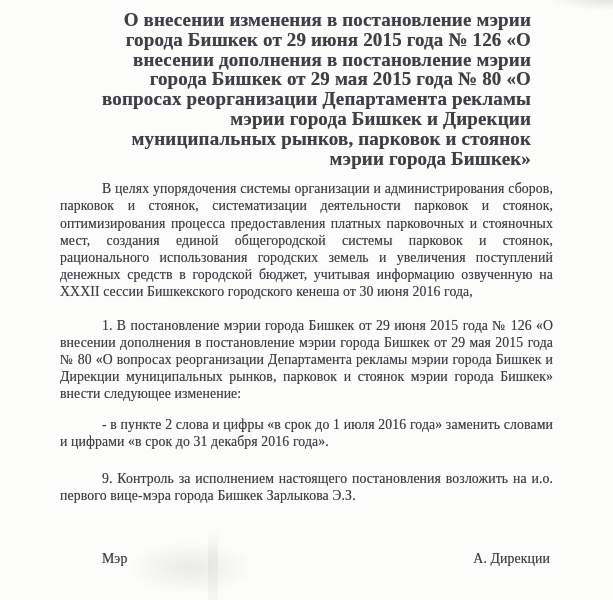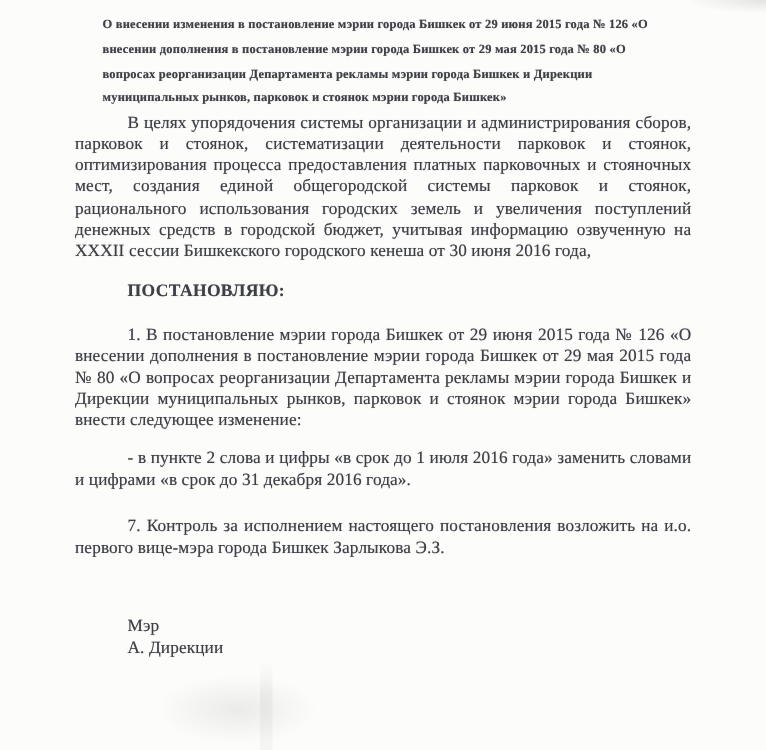--- a/index.html
+++ b/index.html
@@ -55,73 +55,71 @@
     top: 0;
   }
   .doc-text {
     font-size: 13.8px;
     line-height: 17.1px;
     text-shadow: 0 0 0.7px rgba(62,64,70,0.55);
     letter-spacing: 0.1px;
   }
   .title {
     margin: 10px 22px 0 22px;
-    text-align: left;
+    text-align: right;
     font-weight: bold;
-    font-size: 10px;
+    font-size: 19px;
     line-height: 19.8px;
     letter-spacing: 0.15px;
   }
   .para {
     margin: 0;
     text-align: justify;
     text-justify: inter-word;
   }
-  .preamble { }
+  .preamble { margin-top: 12px; }
   .indent { text-indent: 42px; }
   .decree-heading {
     margin: 16px 0 0 0;
     padding-left: 42px;
     font-weight: bold;
     font-size: 14px;
     letter-spacing: 0.3px;
   }
   .item-1 { margin-top: 17px; }
   .amendment { margin-top: 13px; }
   .item-2 { margin-top: 20px; }
   .signature-row {
     margin-top: 46px;
     display: flex;
     justify-content: space-between;
     align-items: baseline;
     padding-left: 42px;
     padding-right: 3px;
-    flex-direction: column;
   }
 </style>
 </head>
 <body>
 
 <div class="page">
 
   <div class="smudge-topright"></div>
 
   <div class="content doc-text">
 
     <h1 class="title doc-text">О внесении изменения в постановление мэрии города Бишкек от 29 июня 2015 года № 126 «О внесении дополнения в постановление мэрии города Бишкек от 29 мая 2015 года № 80 «О вопросах реорганизации Департамента рекламы мэрии города Бишкек и Дирекции муниципальных рынков, парковок и стоянок мэрии города Бишкек»</h1>
 
     <p class="para preamble indent">В целях упорядочения системы организации и администрирования сборов, парковок и стоянок, систематизации деятельности парковок и стоянок, оптимизирования процесса предоставления платных парковочных и стояночных мест, создания единой общегородской системы парковок и стоянок, рационального использования городских земель и увеличения поступлений денежных средств в городской бюджет, учитывая информацию озвученную на XXXII сессии Бишкекского городского кенеша от 30 июня 2016 года,</p>
 
-    <p class="decree-heading">ПОСТАНОВЛЯЮ:</p>
 
     <p class="para item-1 indent">1. В постановление мэрии города Бишкек от 29 июня 2015 года № 126 «О внесении дополнения в постановление мэрии города Бишкек от 29 мая 2015 года № 80 «О вопросах реорганизации Департамента рекламы мэрии города Бишкек и Дирекции муниципальных рынков, парковок и стоянок мэрии города Бишкек» внести следующее изменение:</p>
 
     <p class="para amendment indent">- в пункте 2 слова и цифры «в срок до 1 июля 2016 года» заменить словами и цифрами «в срок до 31 декабря 2016 года».</p>
 
-    <p class="para item-2 indent">7. Контроль за исполнением настоящего постановления возложить на и.о. первого вице-мэра города Бишкек Зарлыкова Э.З.</p>
+    <p class="para item-2 indent">9. Контроль за исполнением настоящего постановления возложить на и.о. первого вице-мэра города Бишкек Зарлыкова Э.З.</p>
 
     <div class="signature-row">
       <span>Мэр</span>
       <span>А. Дирекции</span>
     </div>
 
   </div>
 
   <div class="smudge-bottom"></div>
   <div class="streak-bottom"></div>

